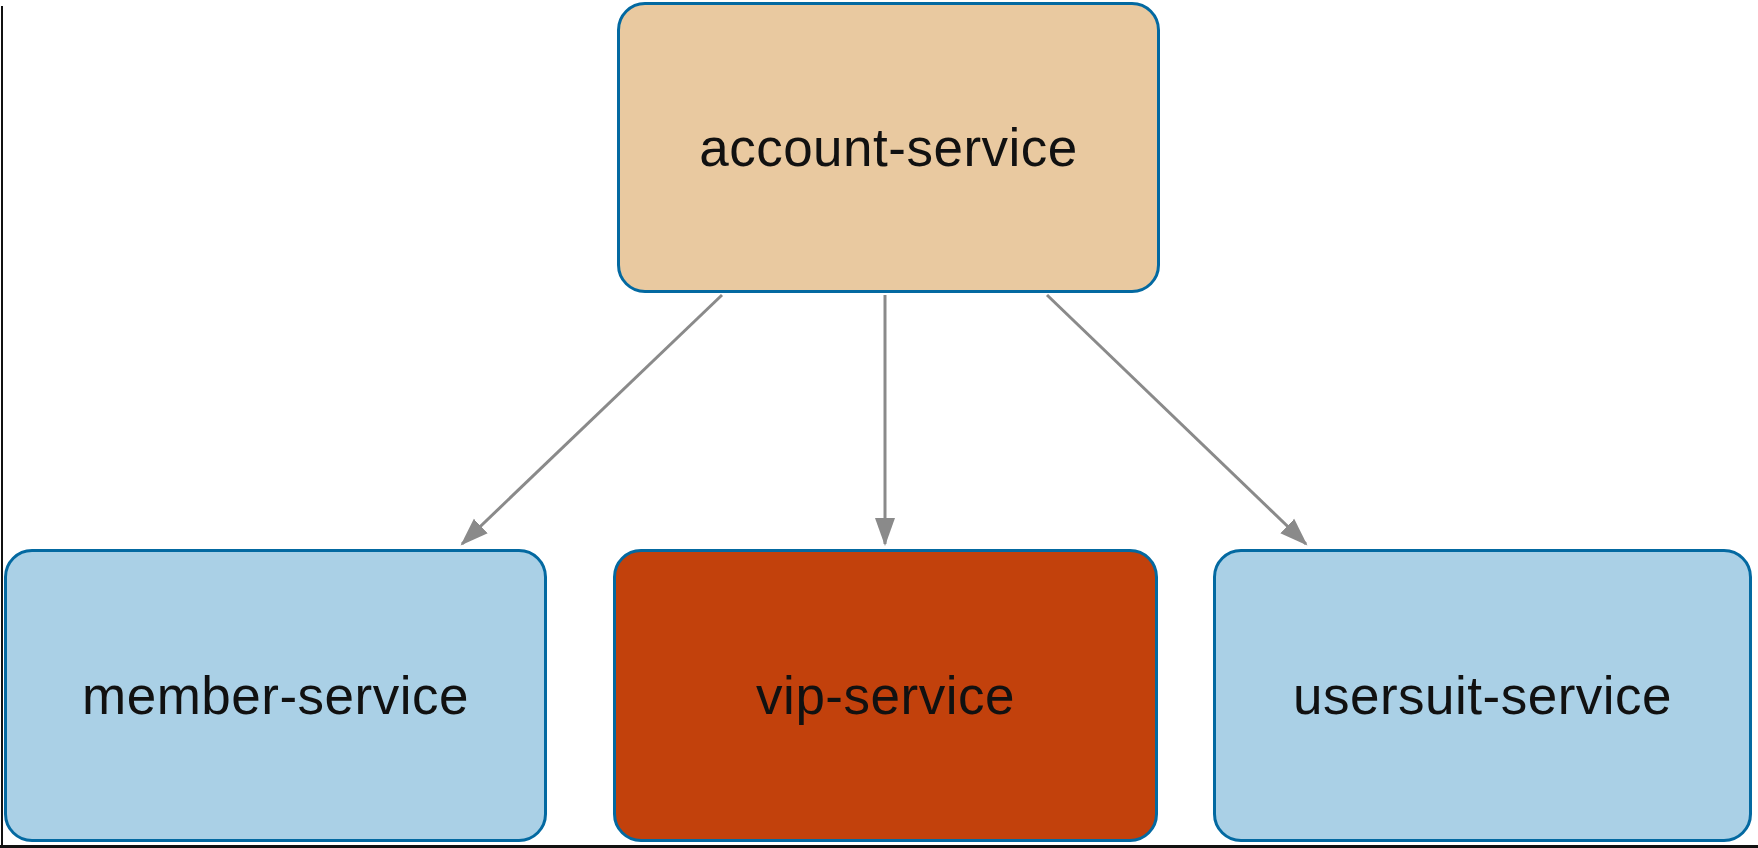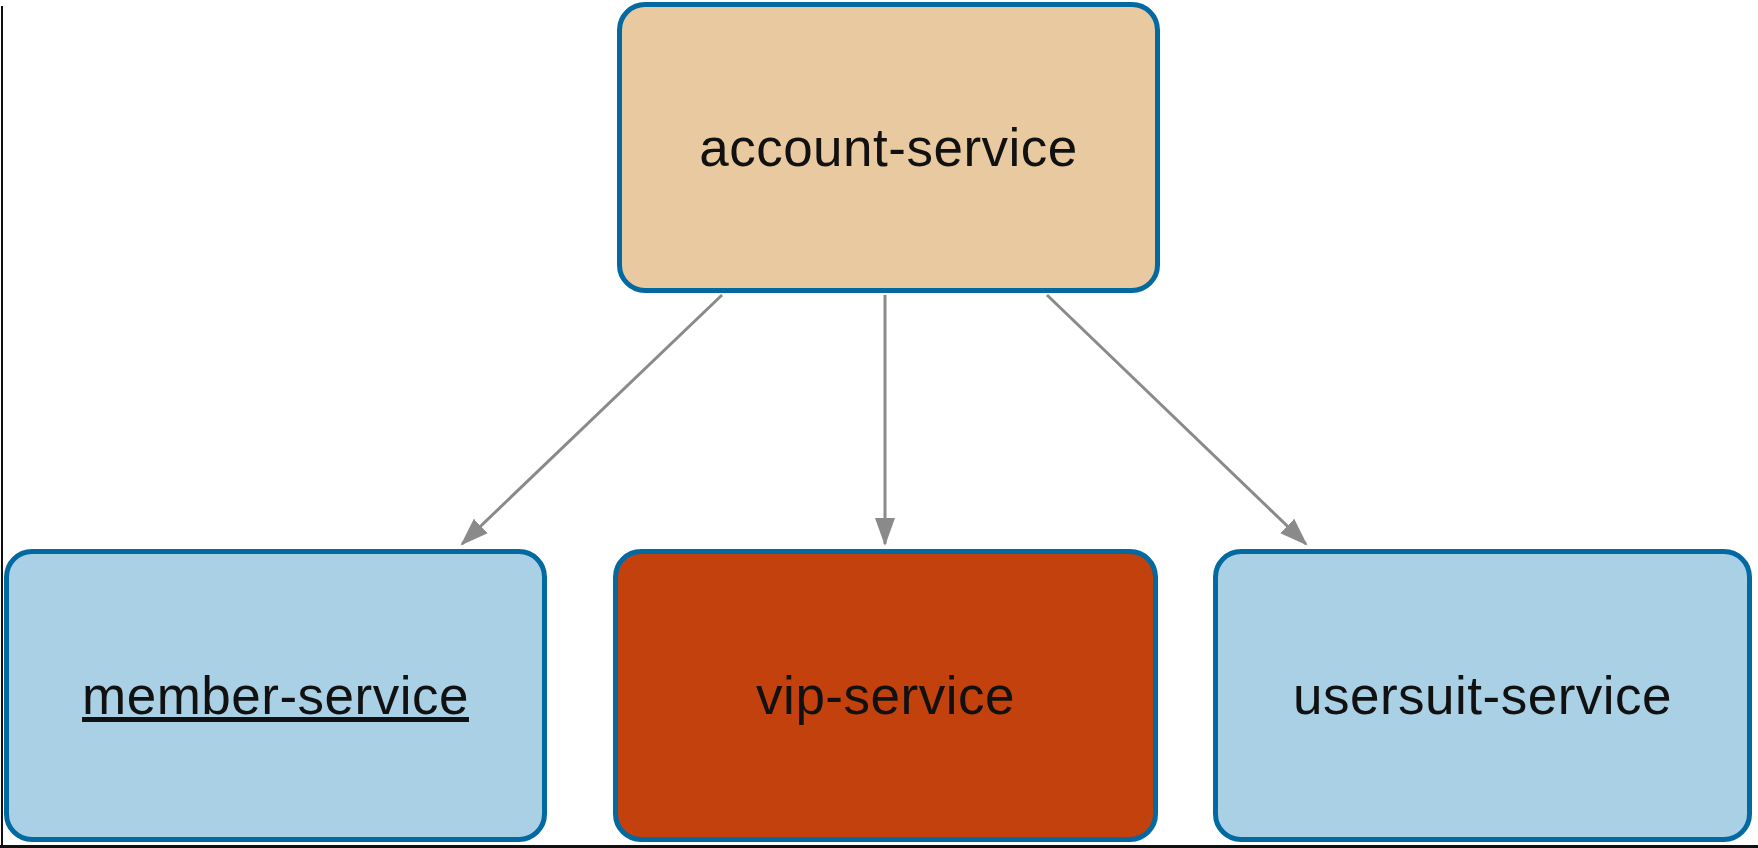--- a/index.html
+++ b/index.html
@@ -35,21 +35,21 @@
   .edges {
     position: absolute;
     left: 0;
     top: 0;
     width: 1758px;
     height: 848px;
   }
   .node {
     position: absolute;
     box-sizing: border-box;
-    border: 5px solid #0369a1;
+    border: 3px solid #0369a1;
     border-radius: 28px;
     display: flex;
     align-items: center;
     justify-content: center;
     font-size: 53px;
     letter-spacing: 0.5px;
     color: #111111;
     text-align: center;
   }
   .node-root {
@@ -58,21 +58,20 @@
     width: 543px;
     height: 291px;
     background: #e9c9a0;
   }
   .node-member {
     left: 4px;
     top: 549px;
     width: 543px;
     height: 293px;
     background: #aad0e6;
-    text-decoration: underline;
   }
   .node-vip {
     left: 613px;
     top: 549px;
     width: 545px;
     height: 293px;
     background: #c2410c;
   }
   .node-usersuit {
     left: 1213px;

